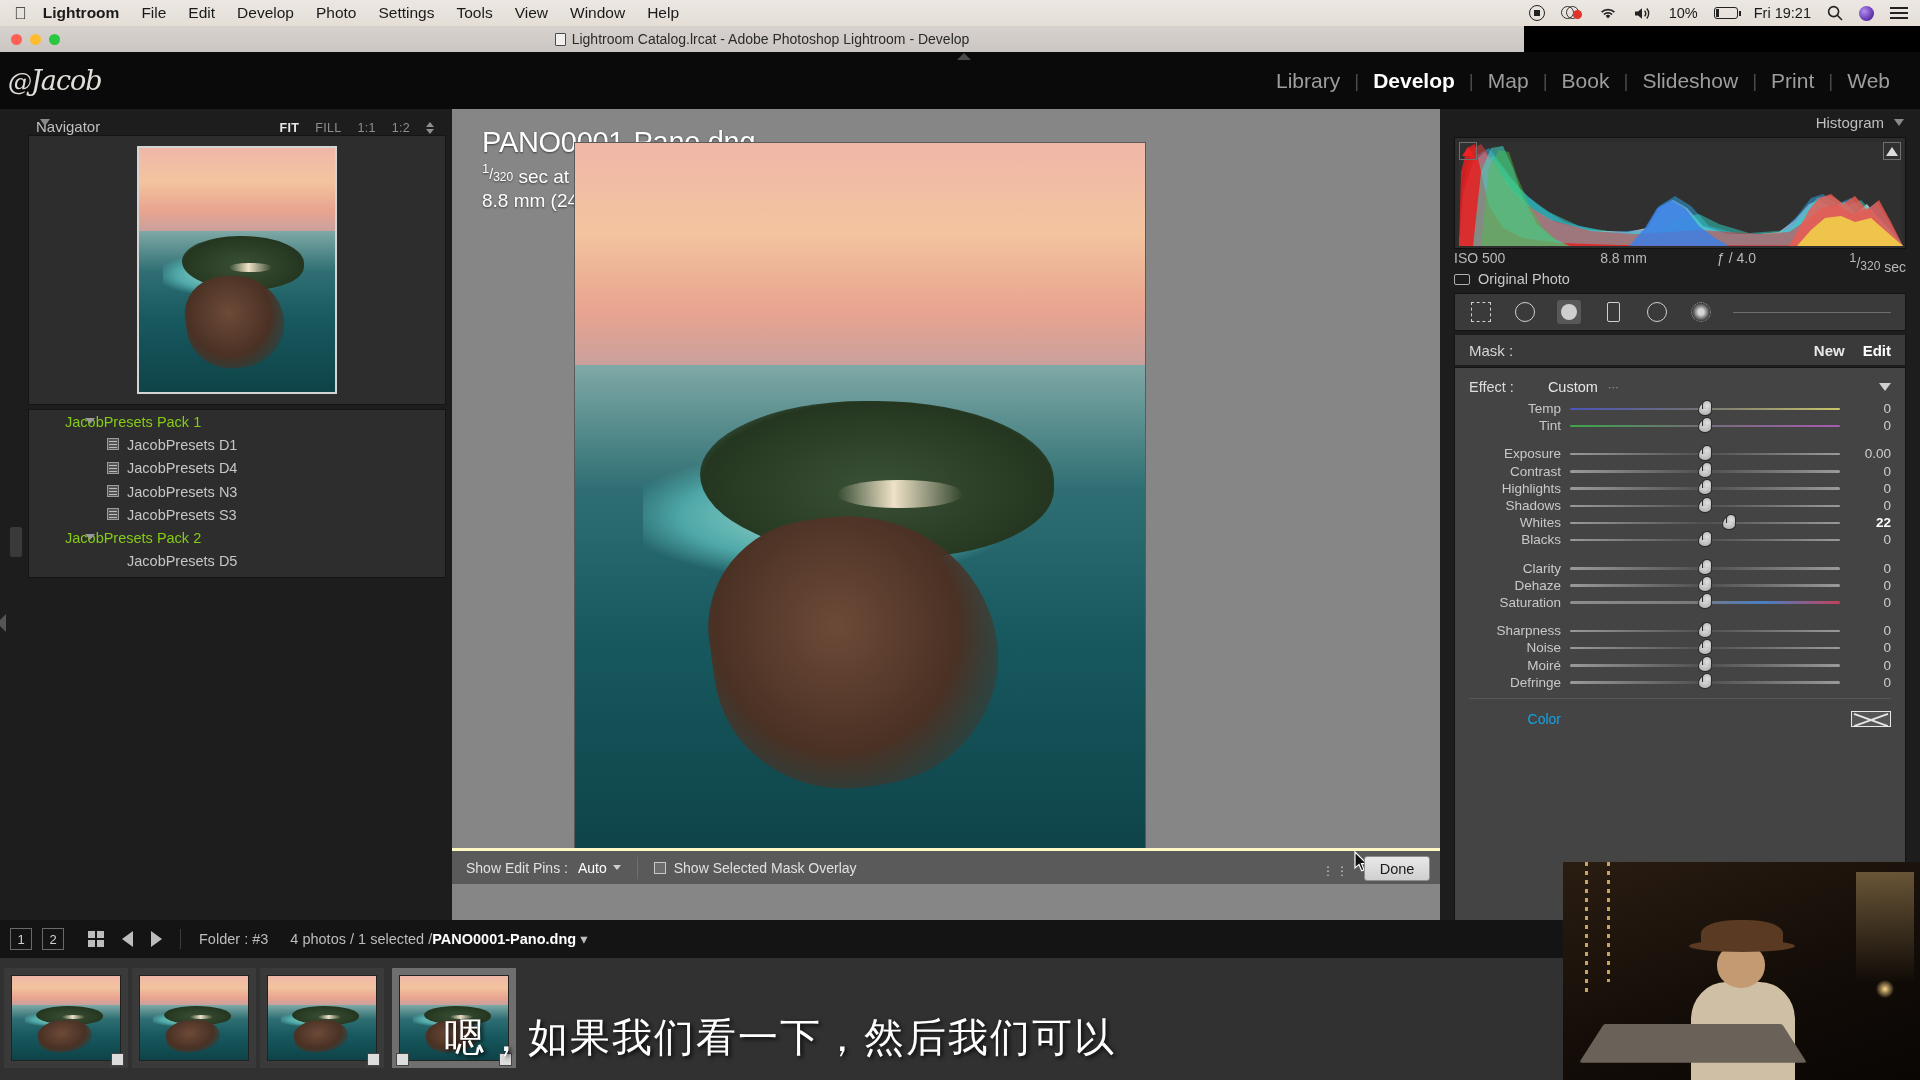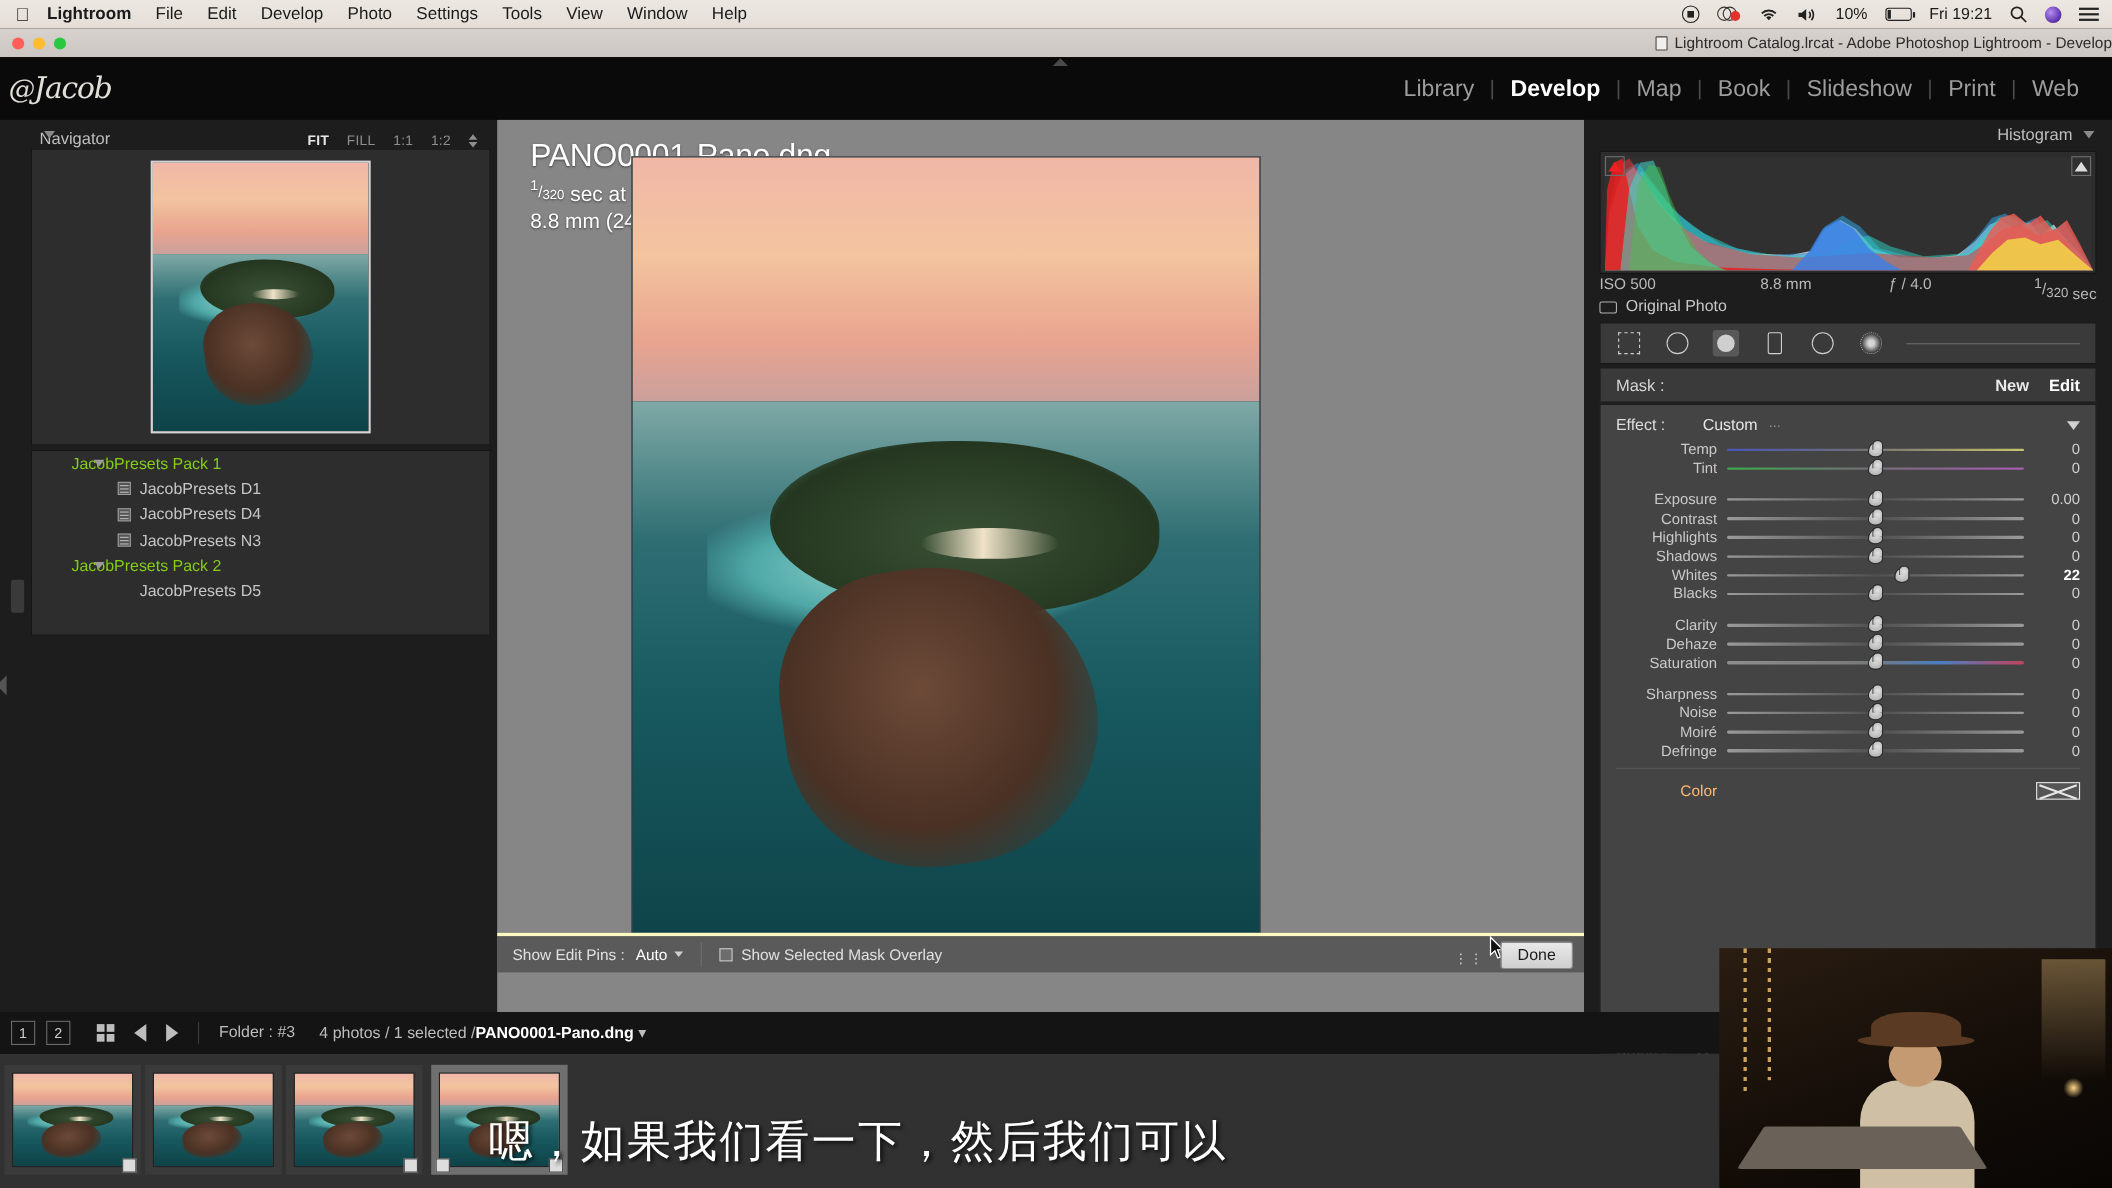--- a/index.html
+++ b/index.html
@@ -37,23 +37,23 @@
      border-radius: 3px; position: relative; }
   .batt:after { content:''; position:absolute; right:-4px; top:3px; width:2px; height:5px; background:#222; }
   .batt b { position:absolute; left:1px; top:1px; bottom:1px; width:3px; background:#222; }
   .hamb { display: inline-block; width: 18px; }
   .hamb i { display: block; height: 2px; background: #222; margin: 3px 0; }
   .siri { width: 15px; height: 15px; border-radius: 50%;
      background: radial-gradient(circle at 35% 35%, #b48df0, #5b2fa8 70%, #2a1550); }
 
   
   .titlebar {
-    position: absolute; left: 0; top: 26px; width: 1920px; height: 26px;
+    position: absolute; left: 0; top: 26px; width: 1524px; height: 26px;
     background: linear-gradient(180deg,#d7d2cd 0%,#cbc6c1 100%);
-    display: flex; align-items: center; justify-content: flex-end;
+    display: flex; align-items: center; justify-content: center;
   }
   .titlebar .lights { position: absolute; left: 11px; top: 8px; display: flex; gap: 8px; }
   .titlebar .lights span { width: 11px; height: 11px; border-radius: 50%; display: block; }
   .l-red { background: #ff5f57; } .l-yel { background: #febc2e; } .l-grn { background: #28c840; }
   .titlebar .ttl { font-size: 14px; color: #2b2b2b; display: flex; align-items: center; gap: 6px; }
   .doc-ic { width: 11px; height: 13px; border: 1.4px solid #4a4a4a; border-radius: 1px;
             background: #f1efed; display: inline-block; }
 
   
   .lr-top {
@@ -237,21 +237,21 @@
      border: 1px solid #2a2a2a; border-radius: 50% 50% 50% 50% / 62% 62% 38% 38%; }
   .srow .knob:before { content:''; position:absolute; left:3px; top:-3px; width:8px; height:8px;
      background: radial-gradient(circle at 50% 60%, #e2e2e2, #b4b4b4); border:1px solid #2a2a2a;
      border-bottom: 0; border-radius: 50% 50% 0 0; }
   .srow .val { width: 42px; text-align: right; color: #cfcfcf; font-size: 13.5px; }
   .srow .val.b { color: #fff; font-weight: bold; }
   .sgap { height: 11px; }
 
   .eff-div { height: 1px; background: #585858; margin: 7px 14px; }
   .color-row { display: flex; align-items: center; height: 26px; padding: 0 14px; }
-  .color-row .nm { width: 92px; text-align: right; color: #fdba74; font-size: 14px; }
+  .color-row .nm { width: 92px; text-align: right; color: #0ea5e9; font-size: 14px; }
   .color-row .grow { flex: 1; }
   .swatch-x { width: 40px; height: 16px; border: 1.6px solid #e6e6e6; position: relative; background: #555; }
   .swatch-x:before, .swatch-x:after { content:''; position:absolute; left:1px; right:1px; top:50%;
      height: 1.6px; background:#e6e6e6; transform-origin: center; }
   .swatch-x:before { transform: rotate(20deg); } .swatch-x:after { transform: rotate(-20deg); }
 
   .brush-row { position: absolute; left: 14px; top: 832px; width: 452px; height: 28px;
      background: #3a3a3a; border: 1px solid #141414; display: flex; align-items: center;
      padding: 0 14px; color: #d8d8d8; font-size: 14.5px; }
   .brush-row .ab { margin-left: 28px; font-weight: bold; color: #fff; }
@@ -465,20 +465,24 @@
             <span class="pic"></span>
             <span>JacobPresets D1</span>
           </div>
         <div class="preset-row item">
             <span class="pic"></span>
             <span>JacobPresets D4</span>
           </div>
         <div class="preset-row item">
             <span class="pic"></span>
             <span>JacobPresets N3</span>
+          </div>
+        <div class="preset-row item">
+            <span class="pic"></span>
+            <span>JacobPresets S3</span>
           </div>
 
         <div class="preset-row group">
           <span class="gtri"></span>
           <span>JacobPresets Pack 2</span>
         </div>
         <div class="preset-row item">
             <span>JacobPresets D5</span>
           </div>
 

